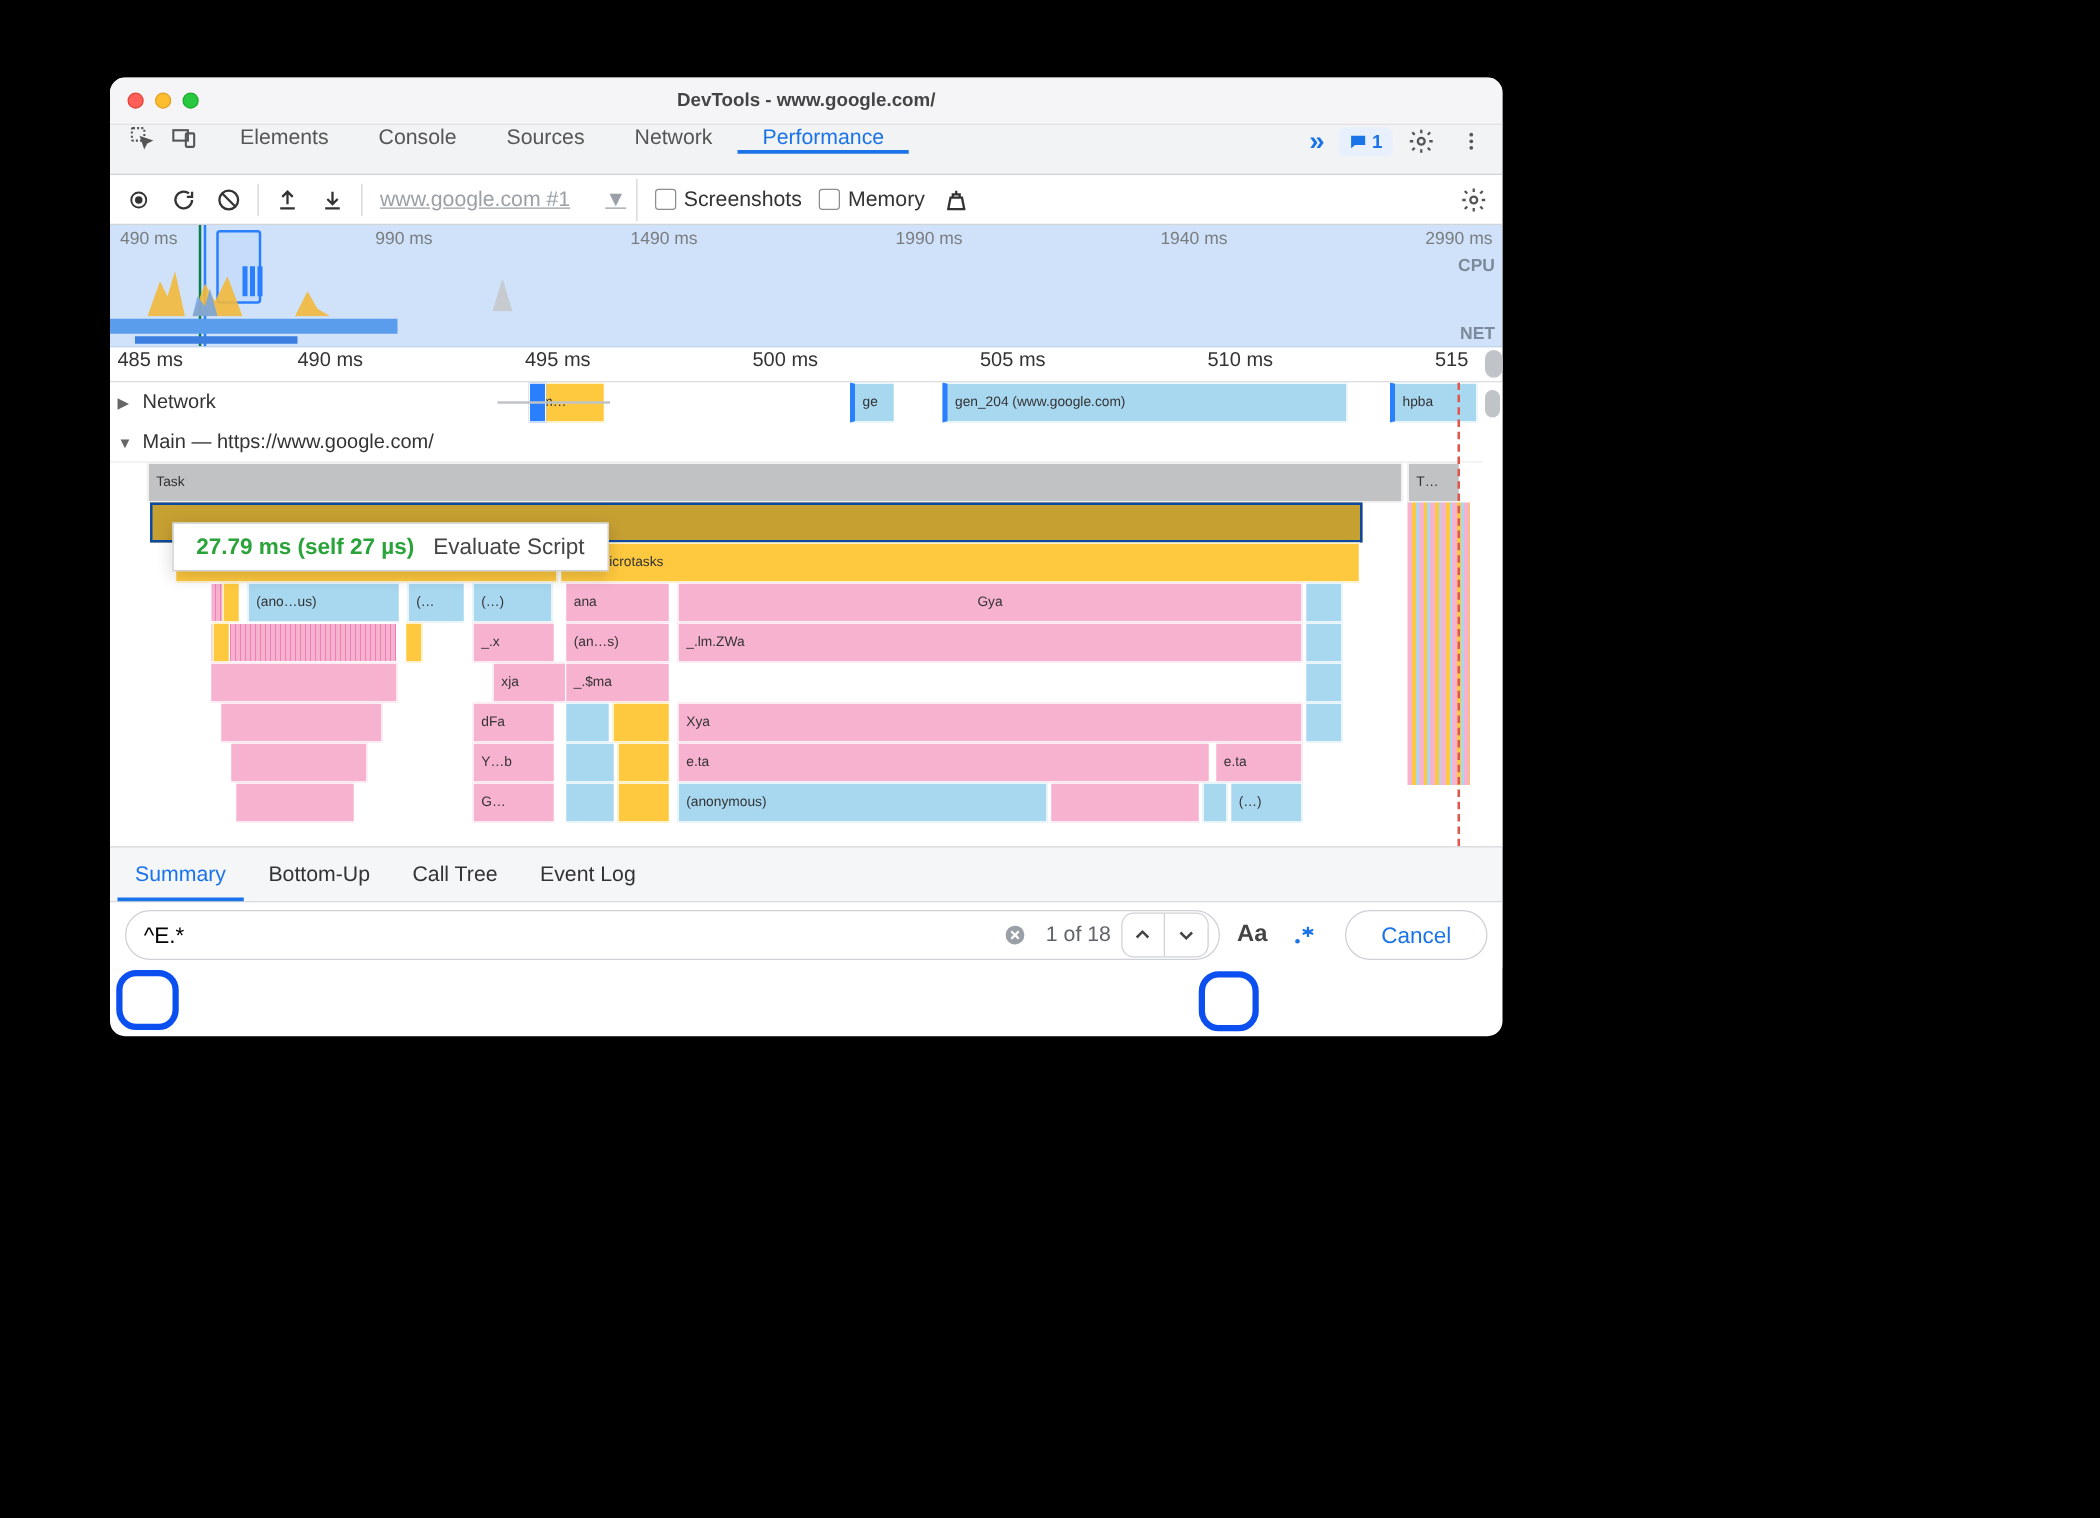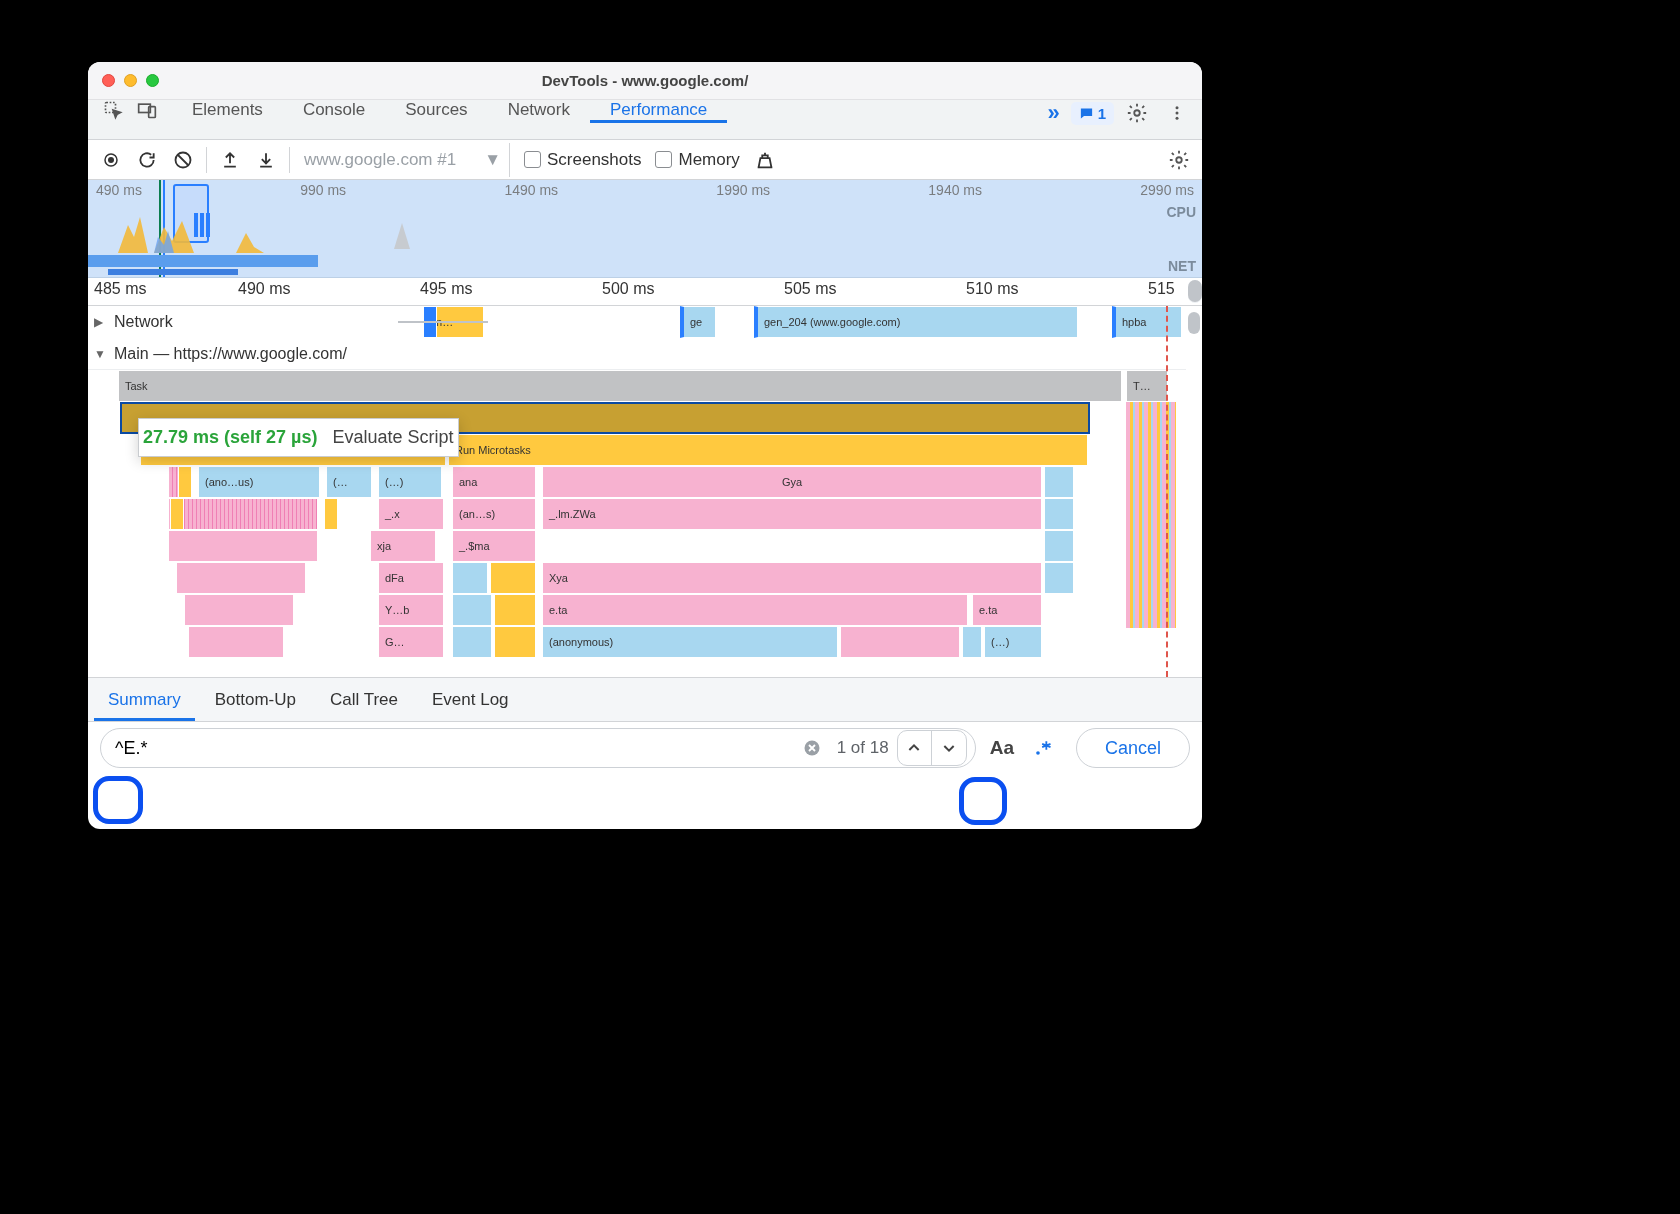--- a/index.html
+++ b/index.html
@@ -74,21 +74,21 @@
   .toolbar {
     height: 40px; border-bottom:1px solid #d2d4d7;
     display:flex; align-items:center; padding:0 6px; gap:2px;
     background:#fff;
   }
   .toolbar .tbtn { width:34px; height:34px; display:flex; align-items:center; justify-content:center; color:#555; cursor:pointer; border-radius:4px;}
   .toolbar .vsep { width:1px; height:26px; background:#d2d4d7; margin:0 4px;}
   .toolbar .select {
     color:#9aa0a6; font-size:17px; padding:0 8px; flex:0 0 auto;
     display:flex; align-items:center; gap:28px; cursor:pointer;
-    border-right:1px solid #d2d4d7; height:34px; margin-right:6px;
+    border-right:1px solid #d2d4d7; height:34px; margin-right:6px;text-decoration:underline;
   }
   .toolbar .select .caret { color:#9aa0a6; }
   .checkbox-pair { display:flex; align-items:center; gap:6px; font-size:17px; color:#333; padding:0 6px; cursor:pointer;}
   .fake-checkbox { width:17px; height:17px; border:1.5px solid #8a8d91; border-radius:3px; }
   .toolbar .spacer { flex:1; }
   
   .overview {
     height: 98px; background:#cfe2f9; border-bottom:1px solid #bcd0e6;
     position:relative; overflow:hidden;
   }
@@ -134,21 +134,21 @@
   }
   .of-gray { background:#c1c2c4; color:#333; }
   .of-gold { background:#ffc93f; }
   .of-pink { background:#f7b2d0; }
   .of-pink-st { background: repeating-linear-gradient(90deg,#f7b2d0,#f7b2d0 3px,#f07fb5 3px,#f07fb5 4px); }
   .of-blue { background:#a8d7f0; }
   .of-out { border:2px solid #0b4aa2; background:#c7a032; }
   .tooltip {
     position:absolute; background:#fff; border:1px solid #c9ccd0;
     box-shadow:0 4px 14px rgba(0,0,0,0.18);
-    padding:8px 4px; font-size:18px; z-index:30;
+    padding:8px 18px; font-size:18px; z-index:30;
     white-space:nowrap;
   }
   .tooltip .ms { color:#2aa43a; font-weight:600;}
   .tooltip .label { color:#444; margin-left:10px;}
   
   .detail-tabs {
     height: 44px; display:flex; align-items:flex-end;
     padding:0 6px; border-bottom:1px solid #d2d4d7;
     background:#f4f6f8;
     gap:6px;
@@ -444,21 +444,21 @@
         </div>
       <div class="fcell of-pink" style="left:364px; width:84px; top:128px;">
           <span>(an…s)</span>
         </div>
       <div class="fcell of-pink" style="left:454px; width:500px; top:128px;">
           <span>_.lm.ZWa</span>
         </div>
       <div class="fcell of-blue" style="left:956px; width:30px; top:128px;"></div>
 
       <div class="fcell of-pink" style="left:80px; width:150px; top:160px;"></div>
-      <div class="fcell of-pink" style="left:282px; width:66px; top:160px;">
+      <div class="fcell of-pink" style="left:306px; width:66px; top:160px;">
           <span>xja</span>
         </div>
       <div class="fcell of-pink" style="left:364px; width:84px; top:160px;">
           <span>_.$ma</span>
         </div>
       <div class="fcell of-blue" style="left:956px; width:30px; top:160px;"></div>
 
       <div class="fcell of-pink" style="left:88px; width:130px; top:192px;"></div>
       <div class="fcell of-pink" style="left:290px; width:66px; top:192px;">
           <span>dFa</span>

